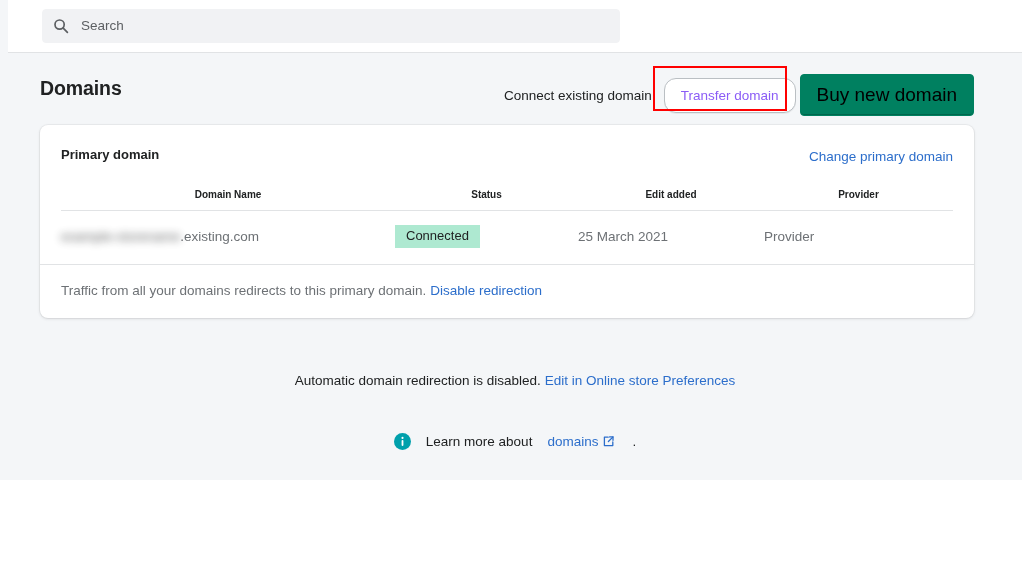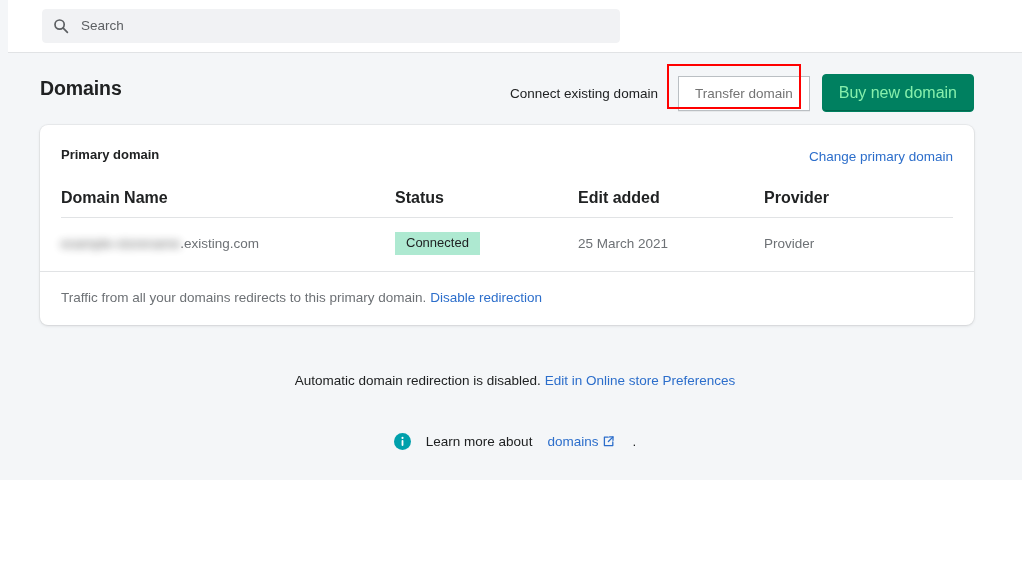--- a/index.html
+++ b/index.html
@@ -64,59 +64,59 @@
     font-size: 19.5px;
     font-weight: bold;
     color: #202223;
     letter-spacing: -0.1px;
   }
   .actions {
     position: absolute;
     right: 0; top: 8px;
     display: flex;
     align-items: center;
-    gap: 8px;
+    gap: 0px;
   }
   .btn-plain {
     font-size: 13.5px;
     color: #202223;
     background: transparent;
     border: none;
     padding: 9px 10px;
     cursor: pointer;
     font-family: inherit;
     white-space: nowrap;
   }
   .btn-transfer-wrap {
     position: relative;
     margin-left: 2px;
     margin-right: 4px;
   }
   .btn-transfer {
     font-size: 13.5px;
-    color: #737373;
+    color: #8b5cf6;
     background: #ffffff;
     border: 1px solid #babfc3;
-    border-radius: 0;
+    border-radius: 12px;
     padding: 9px 16px;
     cursor: pointer;
     font-family: inherit;
     white-space: nowrap;
     box-shadow: 0 1px 0 rgba(0,0,0,0.05);
   }
   .highlight-box {
     position: absolute;
     left: -11px; top: -12px;
     width: 134px; height: 45px;
     border: 2px solid #ff0000;
     pointer-events: none;
   }
   .btn-primary {
-    font-size: 16px;
-    color: #86efac;
+    font-size: 19px;
+    color: #000000;
     background: #008060;
     border: 1px solid #008060;
     border-radius: 4px;
     padding: 9px 16px;
     cursor: pointer;
     font-family: inherit;
     white-space: nowrap;
     box-shadow: inset 0 -1px 0 rgba(0,0,0,0.2);
   }
 
@@ -150,22 +150,22 @@
     text-decoration: none;
     cursor: pointer;
   }
 
   table.domains {
     width: calc(100% - 42px);
     margin: 0 21px;
     border-collapse: collapse;
   }
   table.domains th {
-    text-align: left;
-    font-size: 16px;
+    text-align: center;
+    font-size: 10px;
     font-weight: bold;
     color: #202223;
     padding: 12px 0 10px 0;
     border-bottom: 1px solid #e1e3e5;
   }
   table.domains td {
     font-size: 13.5px;
     color: #6d7175;
     padding: 14px 0 16px 0;
     vertical-align: middle;

